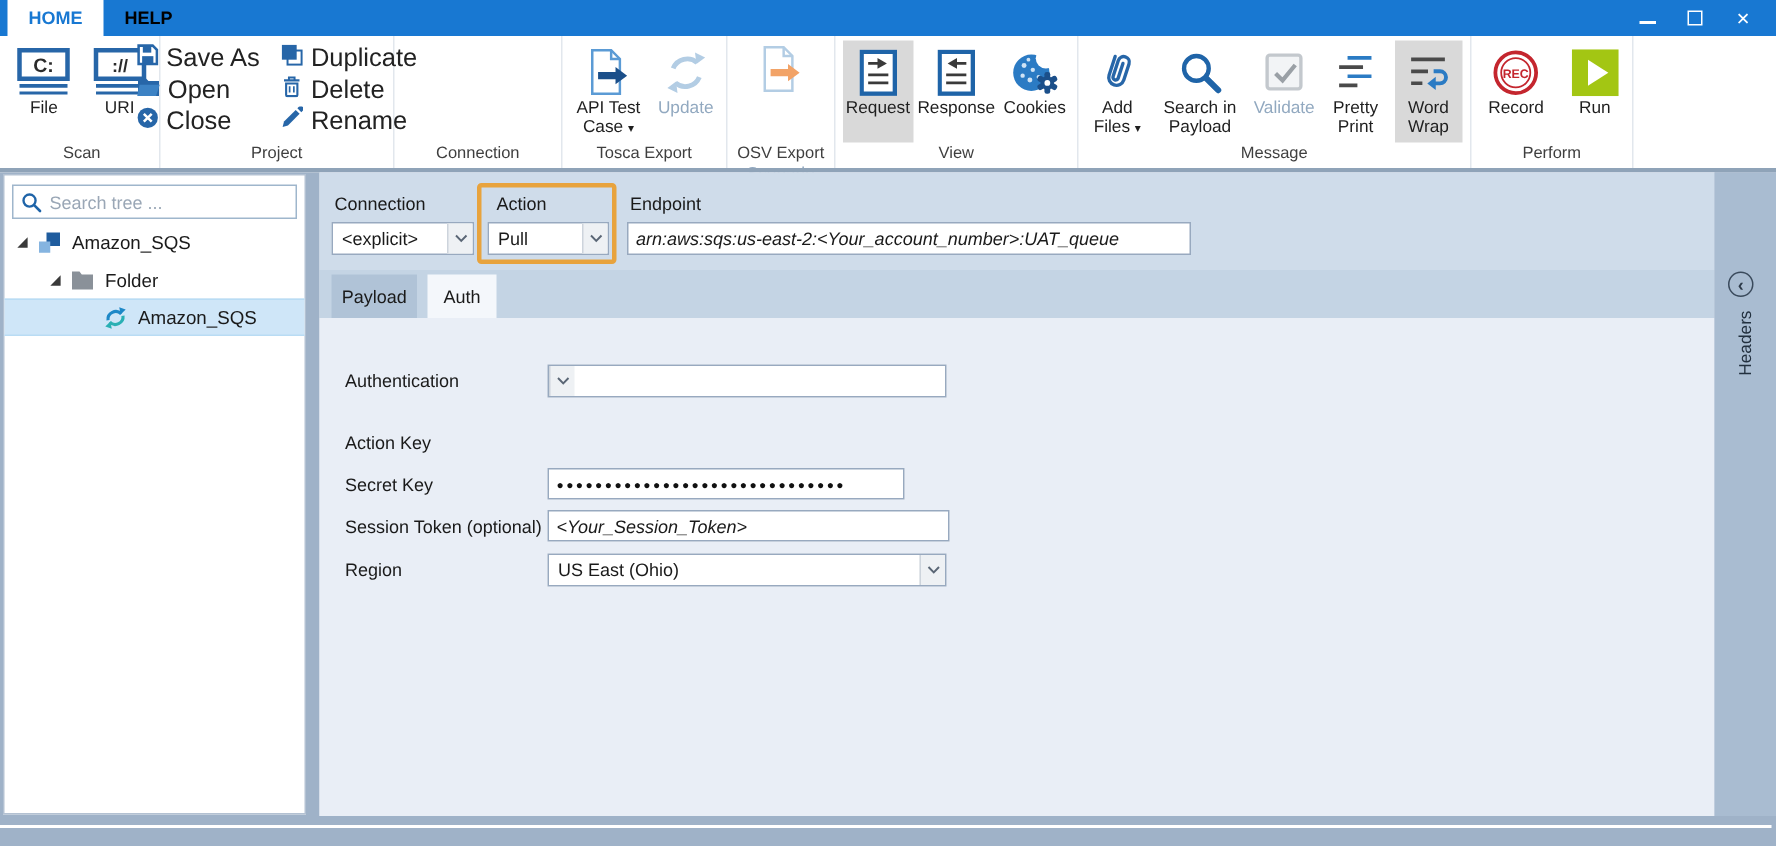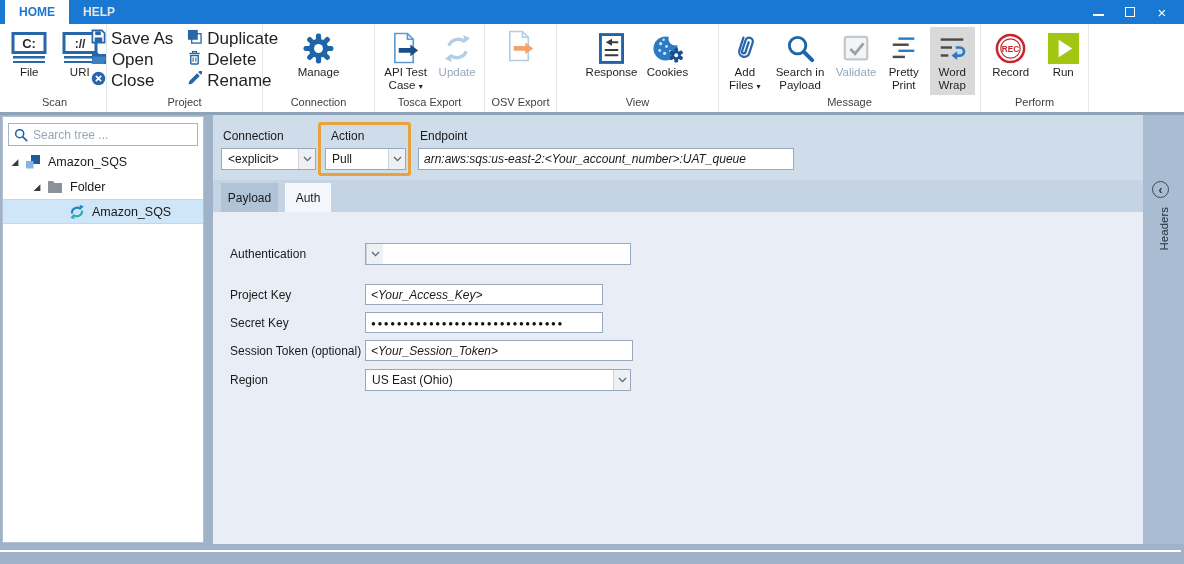--- a/index.html
+++ b/index.html
@@ -2,21 +2,21 @@
 <html><head>
 <meta charset="utf-8">
 <style>
   * { margin:0; padding:0; box-sizing:border-box; }
   html,body { background:#6b7c90; }
   body { font-family:"Liberation Sans","DejaVu Sans",sans-serif; }
   .app { position:relative; width:1184px; height:564px; background:#fff; overflow:hidden; }
 
   
   .titlebar { position:absolute; left:0; top:0; width:1184px; height:24px; background:#1878d2; display:flex; align-items:stretch; }
-  .tb-tab { padding:0 14px; font-size:12px; font-weight:bold; line-height:24px; color:#e5e5e5; cursor:default; }
+  .tb-tab { padding:0 14px; font-size:12px; font-weight:bold; line-height:24px; color:#000000; cursor:default; }
   .tb-tab.active { background:#fff; color:#1878d2; margin-left:5px; }
   .tb-spacer { flex:1; }
   .winbtns { display:flex; align-items:center; gap:0; margin-right:6px; }
   .winbtn { width:32px; height:24px; display:flex; align-items:center; justify-content:center; color:#fff; }
   .wb-min { width:11px; height:2px; background:#fff; margin-top:6px; }
   .wb-max { width:10px; height:10px; border:1.5px solid #fff; }
   .wb-close { font-size:15px; line-height:1; }
 
   
   .ribbon { position:absolute; left:0; top:24px; width:1184px; height:88px; background:#fff; display:flex; padding-left:3px; }
@@ -180,35 +180,20 @@
               <span>Rename</span>
             </div>
           </div>
         </div>
       </div>
       <div class="rg-label">Project</div>
     </div>
 
     <div class="rgroup" style="width:112px;">
       <div class="rg-content" style="justify-content:center; gap:6px;">
-        <div class="rbtn" style="width:52px;">
-          <span class="ricon">
-            <svg width="33" height="33" viewBox="0 0 34 34">
-              <g fill="#1f64a8">
-                <circle cx="17" cy="17" r="10"></circle>
-                <rect x="14.3" y="1.5" width="5.4" height="31" rx="2.4"></rect>
-                <rect x="14.3" y="1.5" width="5.4" height="31" rx="2.4" transform="rotate(45 17 17)"></rect>
-                <rect x="14.3" y="1.5" width="5.4" height="31" rx="2.4" transform="rotate(90 17 17)"></rect>
-                <rect x="14.3" y="1.5" width="5.4" height="31" rx="2.4" transform="rotate(135 17 17)"></rect>
-              </g>
-              <circle cx="17" cy="17" r="4.6" fill="#fff"></circle>
-            </svg>
-          </span>
-          <span class="rlabel">Manage</span>
-        </div>
       </div>
       <div class="rg-label">Connection</div>
     </div>
 
     <div class="rgroup" style="width:110px;">
       <div class="rg-content" style="justify-content:center; gap:4px;">
         <div class="rbtn" style="width:54px;">
           <span class="ricon">
             <svg width="31" height="32" viewBox="0 0 32 33">
               <path d="M5,1.5 h13 l6,6 v24 h-19 z" fill="#fff" stroke="#5b9bd5" stroke-width="1.7"></path>
@@ -244,20 +229,31 @@
             </svg>
           </span>
           <span class="rlabel">Scenario</span>
         </div>
       </div>
       <div class="rg-label">OSV Export</div>
     </div>
 
     <div class="rgroup" style="width:162px;">
       <div class="rg-content" style="justify-content:center; gap:2px;">
+        <div class="rbtn sel" style="width:50px;">
+          <span class="ricon">
+            <svg width="25" height="31" viewBox="0 0 26 32">
+              <rect x="1.5" y="1.5" width="23" height="29" fill="#fff" stroke="#1f64a8" stroke-width="3"></rect>
+              <path d="M6,9.5 h8" stroke="#3a3a3a" stroke-width="2"></path>
+              <path d="M12.5,5.8 l6.5,3.7 l-6.5,3.7 z" fill="#3a3a3a"></path>
+              <path d="M6,17.5 h14 M6,23 h14" stroke="#3a3a3a" stroke-width="2"></path>
+            </svg>
+          </span>
+          <span class="rlabel">Request</span>
+        </div>
         <div class="rbtn" style="width:58px;">
           <span class="ricon">
             <svg width="25" height="31" viewBox="0 0 26 32">
               <rect x="1.5" y="1.5" width="23" height="29" fill="#fff" stroke="#1f64a8" stroke-width="3"></rect>
               <path d="M12,9.5 h8" stroke="#3a3a3a" stroke-width="2"></path>
               <path d="M13.5,5.8 l-6.5,3.7 l6.5,3.7 z" fill="#3a3a3a"></path>
               <path d="M6,17.5 h14 M6,23 h14" stroke="#3a3a3a" stroke-width="2"></path>
             </svg>
           </span>
           <span class="rlabel">Response</span>
@@ -450,22 +446,21 @@
       <div class="mcontent">
         <span class="flabel" style="left:17px; top:35px;">Authentication</span>
         <div class="combo" style="left:152px; top:31px; width:266px;">
           <span class="cbtn">
               <svg width="9" height="6" viewBox="0 0 9 6">
                 <path d="M1,1 L4.5,4.6 L8,1" stroke="#5a6675" stroke-width="1.3" fill="none"></path>
               </svg>
             </span>
         </div>
 
-        <span class="flabel" style="left:17px; top:76px;">Project Key</span>
-        <input class="tfield" style="left: 152px; top: 72px; width: 238px; height: 21px;" value="&lt;Your_Access_Key&gt;">
+        <span class="flabel" style="left:17px; top:76px;">Action Key</span>
 
         <span class="flabel" style="left:17px; top:104px;">Secret Key</span>
         <input class="tfield dots" style="left: 152px; top: 100px; width: 238px; height: 21px;" value="●●●●●●●●●●●●●●●●●●●●●●●●●●●●●●">
 
         <span class="flabel" style="left:17px; top:132px;">Session Token (optional)</span>
         <input class="tfield" style="left: 152px; top: 128px; width: 268px; height: 21px;" value="&lt;Your_Session_Token&gt;">
 
         <span class="flabel" style="left:17px; top:161px;">Region</span>
         <div class="combo" style="left:152px; top:157px; width:266px;">
           <span class="cval">US East (Ohio)</span>

